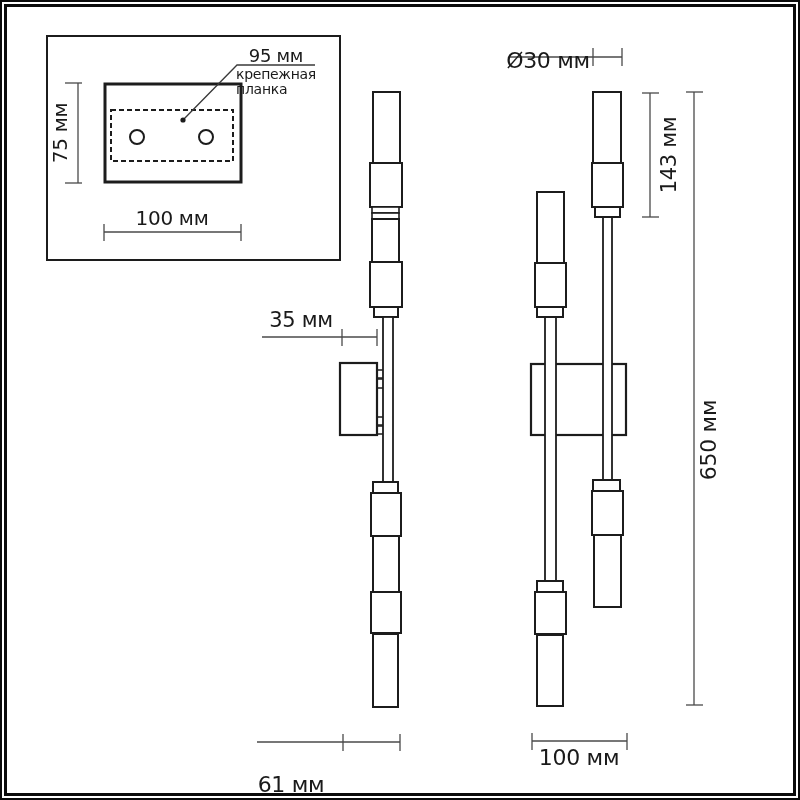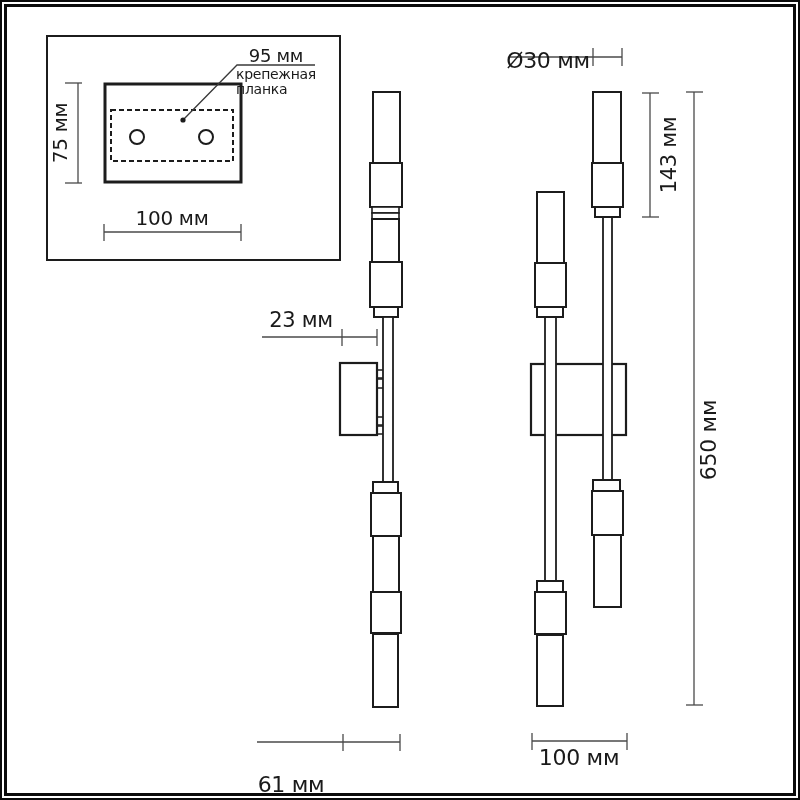--- a/index.html
+++ b/index.html
@@ -119,21 +119,21 @@
 
 <div class="lbl fs14" style="left:276px;top:82px;">
   <div>крепежная</div>
   <div>планка</div>
 </div>
 
 <div class="lbl rot fs20" style="left:60px;top:133px;">75 мм</div>
 
 <div class="lbl fs20" style="left:172px;top:218px;">100 мм</div>
 
-<div class="lbl fs21" style="left:301px;top:320px;">23 мм</div>
+<div class="lbl fs21" style="left:301px;top:320px;">35 мм</div>
 
 <div class="lbl fs22" style="left:291px;top:785px;">61 мм</div>
 
 <div class="lbl fs22" style="left:548px;top:41px;margin-top:20px;">Ø30 мм</div>
 
 <div class="lbl rot fs21" style="left:669px;top:155px;">143 мм</div>
 
 <div class="lbl rot fs22" style="left:709px;top:440px;">650 мм</div>
 
 <div class="lbl fs22" style="left:579px;top:758px;">100 мм</div>

